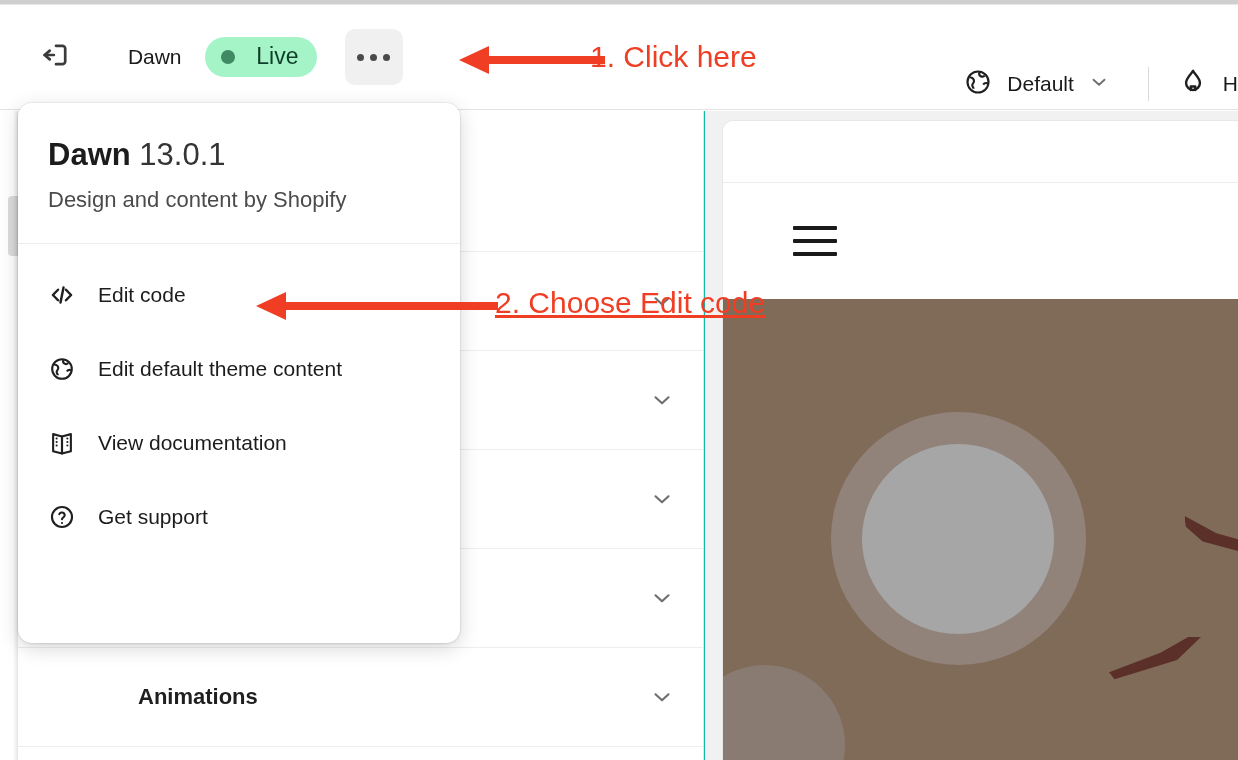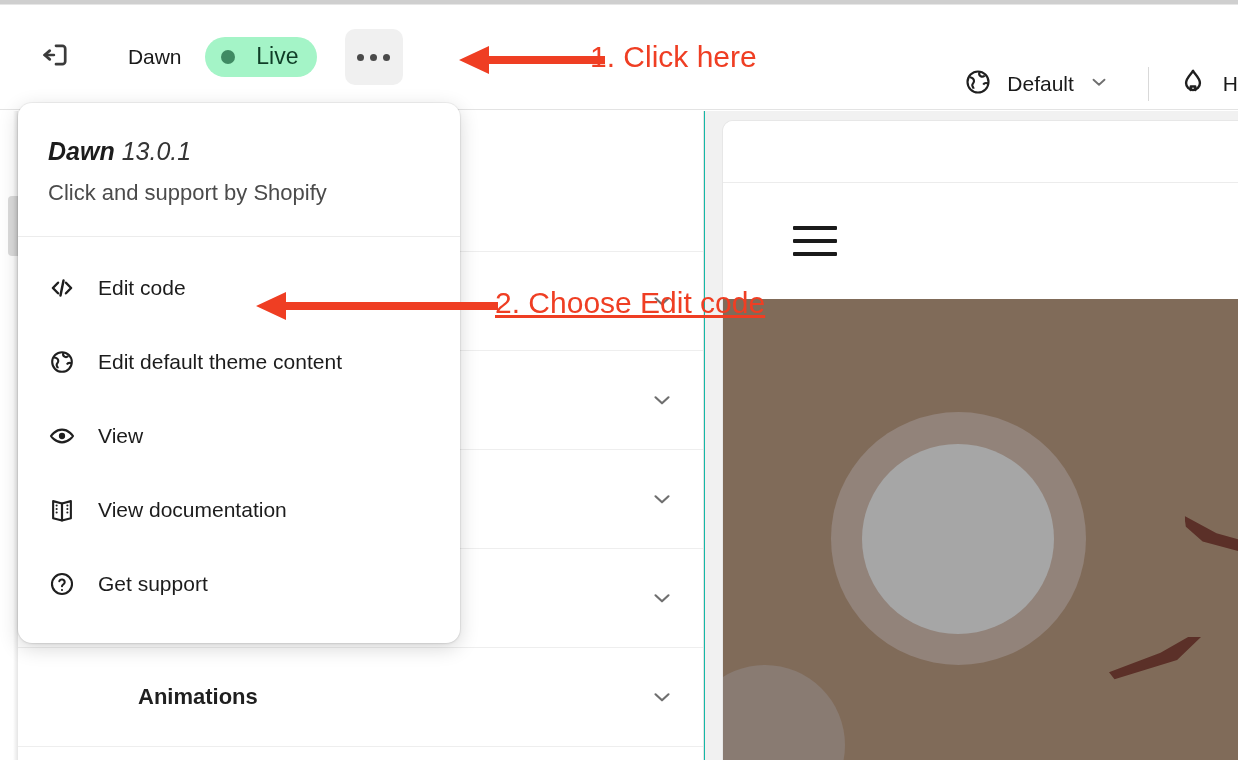--- a/index.html
+++ b/index.html
@@ -140,21 +140,21 @@
   }
 
   
   .popover {
     position: absolute; left: 18px; top: 103px; width: 442px; height: 540px;
     background: #ffffff; border-radius: 14px;
     box-shadow: 0 0 0 1px rgba(0,0,0,0.045), 0 5px 20px rgba(0,0,0,0.16), 0 1px 3px rgba(0,0,0,0.08);
     overflow: hidden;
   }
   .pop-head { padding: 34px 30px 30px 30px; border-bottom: 1px solid #ececec; }
-  .pop-title { font-size: 25px; color: #353535; line-height: 1.15; font-style: italic; }
+  .pop-title { font-size: 31px; color: #353535; line-height: 1.15; }
   .pop-title b { font-weight: 700; color: #1c1c1c; }
   .pop-sub { margin-top: 14px; font-size: 22px; color: #4b4b4b; }
   .pop-list { padding: 14px 0 16px 0; }
   .pop-item {
     display: flex; align-items: center; gap: 22px;
     height: 74px; padding: 0 30px; cursor: pointer;
   }
   .pop-ico { width: 28px; height: 28px; display:flex; align-items:center; justify-content:center; color:#1f1f1f; flex:0 0 28px;}
   .pop-label { font-size: 21px; color: #1c1c1c; white-space: nowrap; }
 
@@ -312,21 +312,21 @@
       </div>
     </div>
   </div>
 
   <div class="popover">
     <div class="pop-head">
       <div class="pop-title">
         <b>Dawn</b>
         <span>13.0.1</span>
       </div>
-      <div class="pop-sub">Click and support by Shopify</div>
+      <div class="pop-sub">Design and content by Shopify</div>
     </div>
 
     <div class="pop-list">
 
       <div class="pop-item">
         <span class="pop-ico">
           <svg width="28" height="28" viewBox="0 0 24 24" fill="none" stroke="#1f1f1f" stroke-width="2.1" stroke-linecap="round" stroke-linejoin="round">
             <path d="M8.6 7.5 4.2 12l4.4 4.5"></path>
             <path d="M15.4 7.5 19.8 12l-4.4 4.5"></path>
             <path d="M13.3 5.6 10.7 18.4"></path>
@@ -340,29 +340,20 @@
           <svg width="28" height="28" viewBox="0 0 24 24" fill="none" stroke="#1f1f1f" stroke-width="1.8">
             <circle cx="12" cy="12" r="8.4"></circle>
             <path d="M5.2 8.2c2.4.3 3.6 1.4 3.6 3s-1.4 2-1.4 3.4c0 1.1 1 1.6 1 2.8"></path>
             <path d="M13.2 4.1c-.6 1.5-.2 2.6 1 3.3 1.2.7 2.3.3 3.2-.6"></path>
             <path d="M19.9 13.1c-1.7-.6-3-.2-3.7 1"></path>
           </svg>
         </span>
         <span class="pop-label">Edit default theme content</span>
       </div>
 
-      <div class="pop-item">
-        <span class="pop-ico">
-          <svg width="28" height="28" viewBox="0 0 24 24" fill="none" stroke="#1f1f1f" stroke-width="1.9" stroke-linecap="round" stroke-linejoin="round">
-            <path d="M2.6 12S6 6.6 12 6.6 21.4 12 21.4 12 18 17.4 12 17.4 2.6 12 2.6 12z"></path>
-            <circle cx="12" cy="12" r="2.7" fill="#1f1f1f" stroke="none"></circle>
-          </svg>
-        </span>
-        <span class="pop-label">View</span>
-      </div>
 
       <div class="pop-item">
         <span class="pop-ico">
           <svg width="28" height="28" viewBox="0 0 24 24" fill="none" stroke="#1f1f1f" stroke-width="1.8" stroke-linecap="round" stroke-linejoin="round">
             <path d="M12 6.4 4.4 4.4v14.6L12 21z"></path>
             <path d="M12 6.4 19.6 4.4v14.6L12 21z"></path>
             <path d="M7.4 8.2h.02M7.4 11.2h.02M7.4 14.2h.02"></path>
             <path d="M16.6 8.2h.02M16.6 11.2h.02M16.6 14.2h.02"></path>
           </svg>
         </span>

